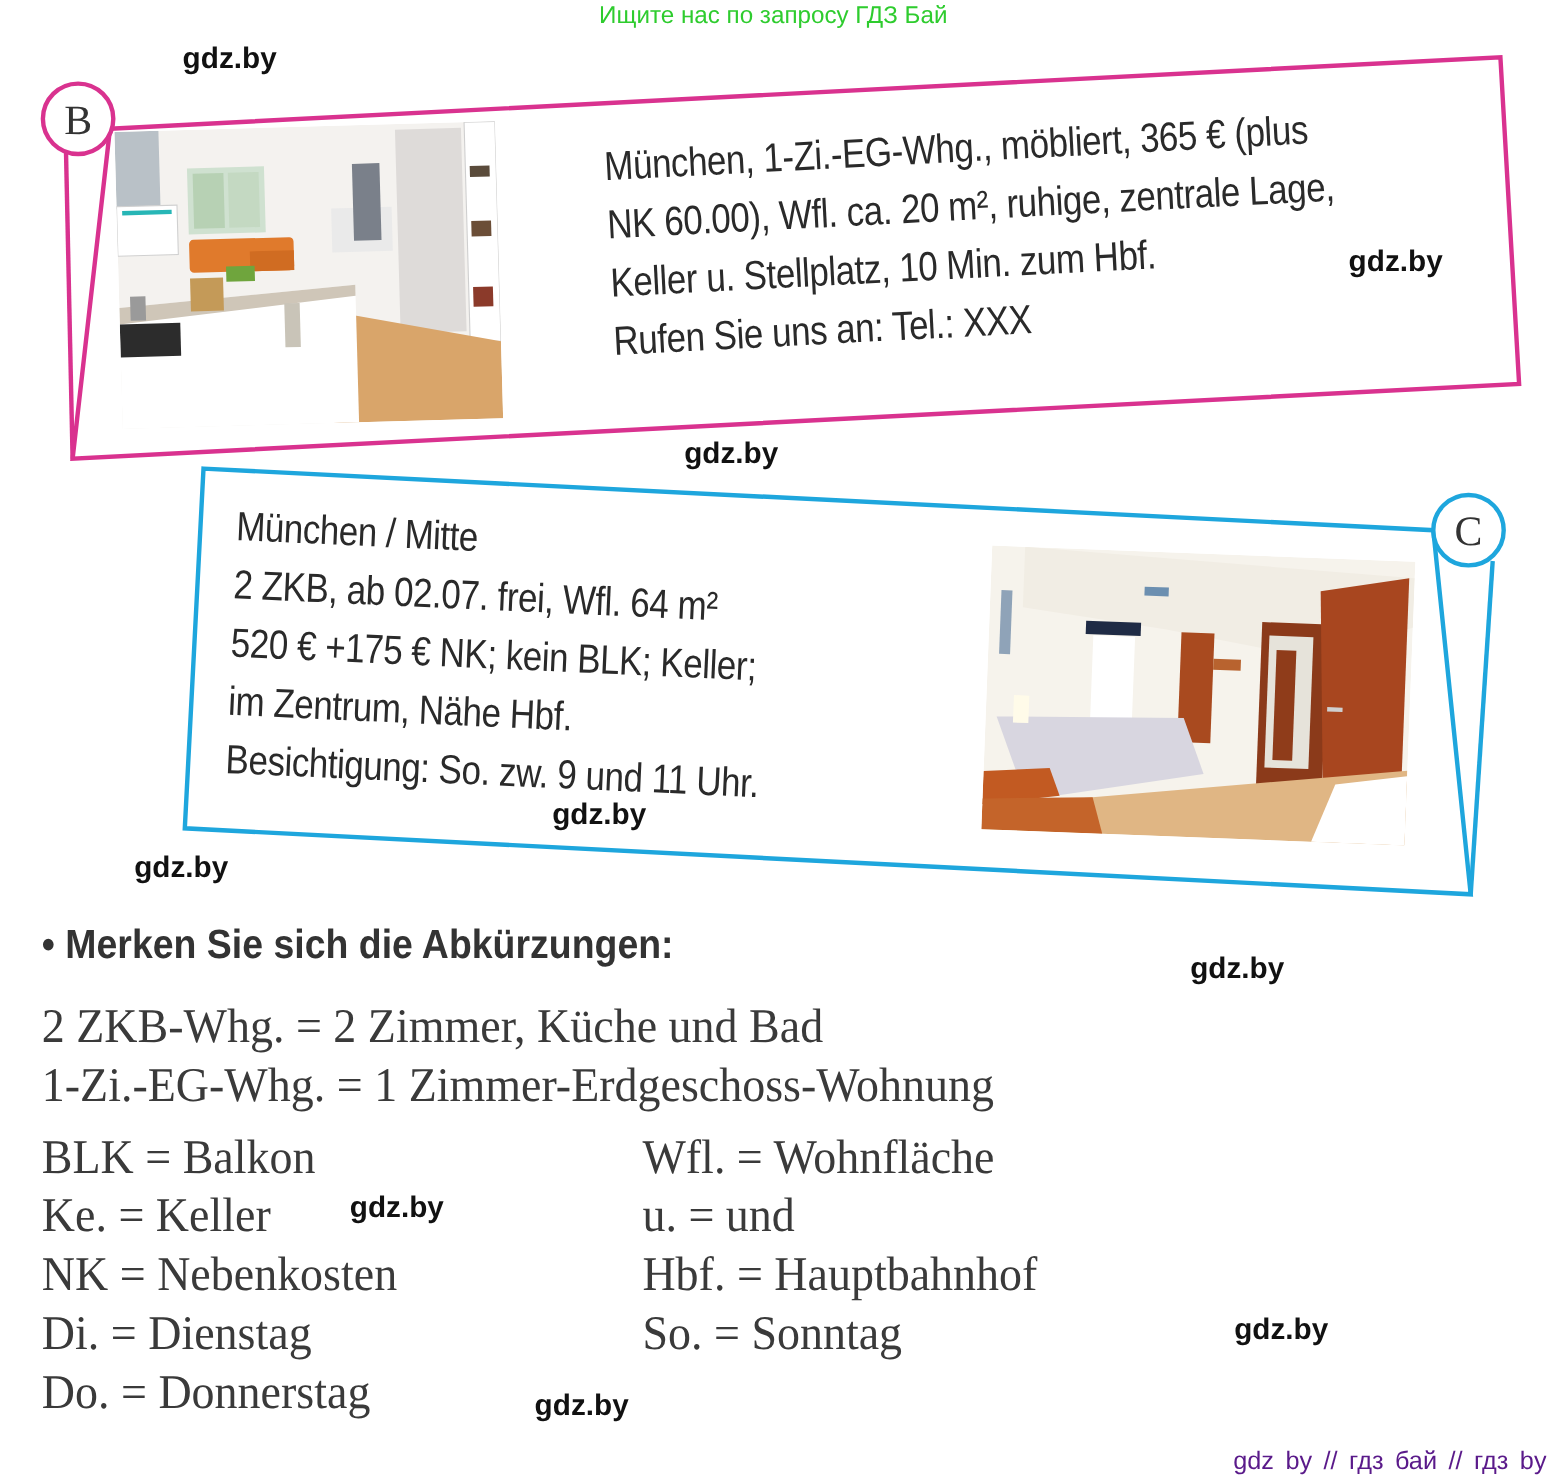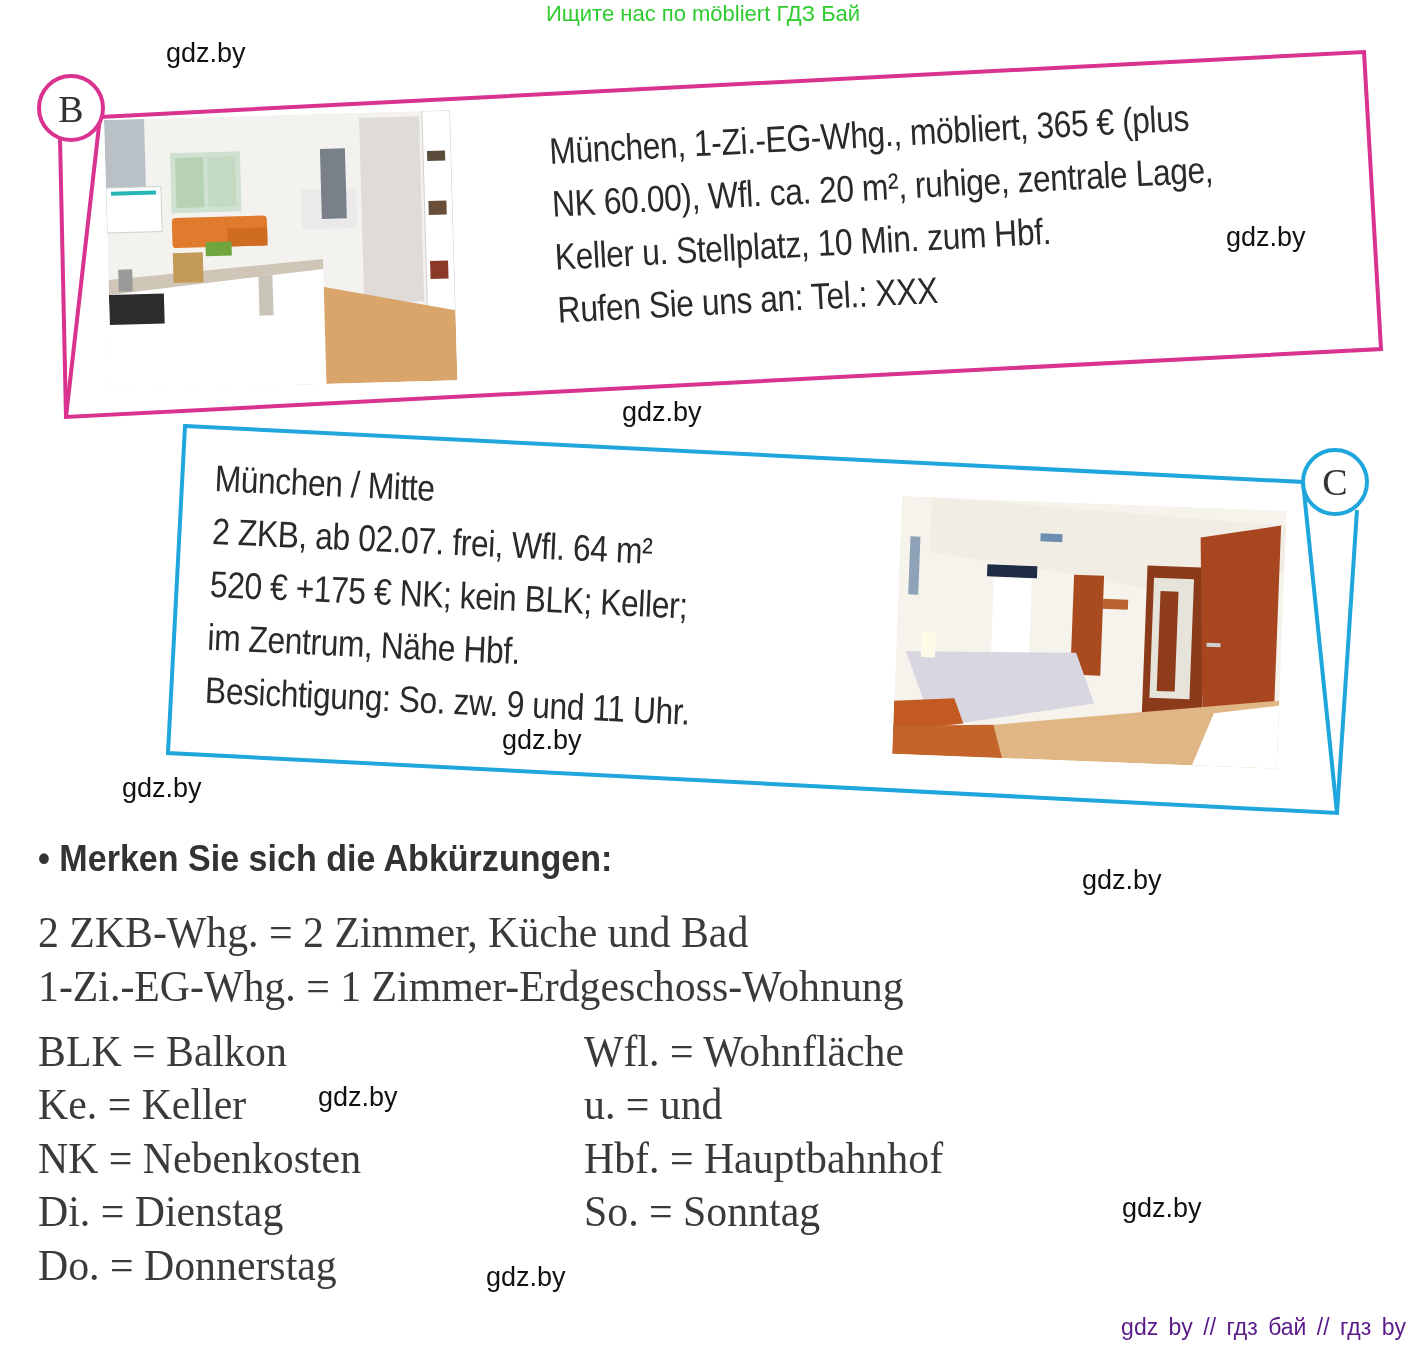--- a/index.html
+++ b/index.html
@@ -1,37 +1,37 @@
 <!DOCTYPE html>
 <html><head>
 <meta charset="utf-8">
 <style>
   html, body { margin: 0; padding: 0; background: #ffffff; }
   body { width: 1406px; height: 1345px; position: relative; overflow: hidden;
          font-family: "Liberation Sans", sans-serif; color: #222; }
   .abs { position: absolute; }
   .top-banner { left: 0; width: 1406px; top: 0; text-align: center;
                 color: #2ecc2e; font-size: 22px; line-height: 28px; }
-  .wm { font-family: "Liberation Sans", sans-serif; font-size: 27px; color: #111; }
+  .wm { font-family: "Liberation Sans", sans-serif; font-size: 27px; color: #111; font-weight: bold; }
   .frame-svg { position: absolute; left: 0; top: 0; }
   .ad-text { font-family: "Liberation Sans", sans-serif; color: #2a2a2a;
              font-size: 37px; line-height: 53px; transform-origin: 0 0;
              letter-spacing: -0.5px; transform: scaleX(0.86); white-space: nowrap; }
   .photo { position: absolute; overflow: hidden; }
   .heading { left: 38px; top: 838px; font-size: 37px; font-weight: bold; color: #333;
              transform: scaleX(0.92); transform-origin: 0 0; white-space: nowrap; }
   .serif { font-family: "Liberation Serif", "DejaVu Serif", serif; color: #3a3a3a;
            font-size: 44px; white-space: nowrap; transform: scaleX(0.95); transform-origin: 0 0; }
   .footer { left: 0; width: 1406px; top: 1314px; text-align: right;
             color: #5a1a8a; font-size: 23px; word-spacing: 4px; }
 </style>
 </head>
 <body>
 
-<div class="abs top-banner">Ищите нас по möbliert ГДЗ Бай</div>
+<div class="abs top-banner">Ищите нас по запросу ГДЗ Бай</div>
 
 <svg class="frame-svg" width="1406" height="1345">
 
   <polygon points="100,117 1364,52 1381,349 66,417" fill="none" stroke="#d9328f" stroke-width="4"></polygon>
   <line x1="66" y1="417" x2="60" y2="138" stroke="#d9328f" stroke-width="4"></line>
   <circle cx="71" cy="108" r="32" fill="#fff" stroke="#d9328f" stroke-width="4"></circle>
   <text x="71" y="122" text-anchor="middle" font-family="Liberation Serif, serif" font-size="38" fill="#333">B</text>
 
   <polygon points="185,426 1303,482 1337,813 168,753" fill="none" stroke="#1ea6dd" stroke-width="4"></polygon>
   <line x1="1357" y1="510" x2="1337" y2="813" stroke="#1ea6dd" stroke-width="4"></line>

